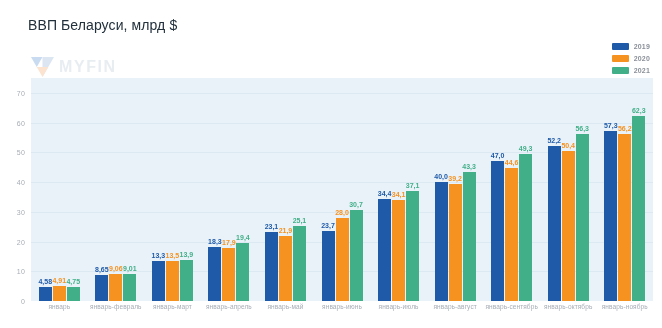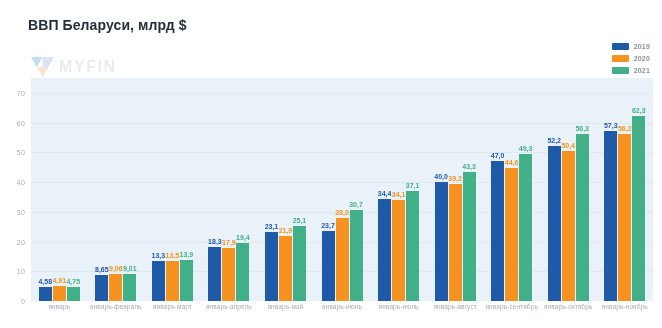--- a/index.html
+++ b/index.html
@@ -17,21 +17,21 @@
     height: 328px;
     background: #ffffff;
   }
 
   
   .chart-title {
     position: absolute;
     left: 28px;
     top: 17px;
     font-size: 14px;
-    font-weight: bold;
+    font-weight: normal;
     color: #22303C;
     letter-spacing: 0.1px;
     white-space: nowrap;
   }
 
   
   .legend {
     position: absolute;
     right: 12px;
     top: 42px;

